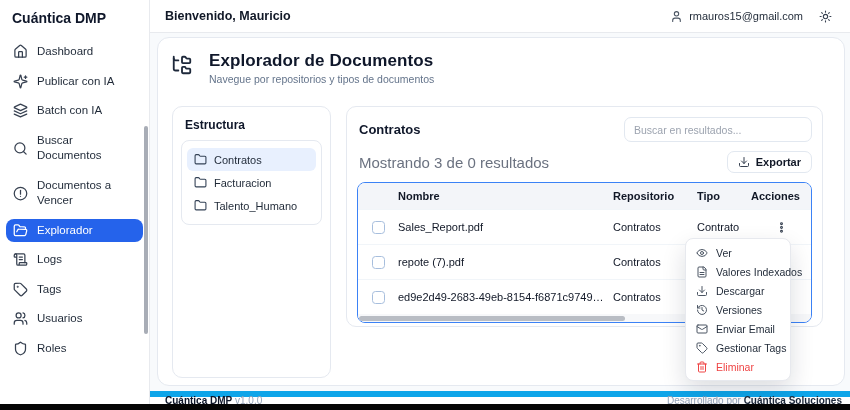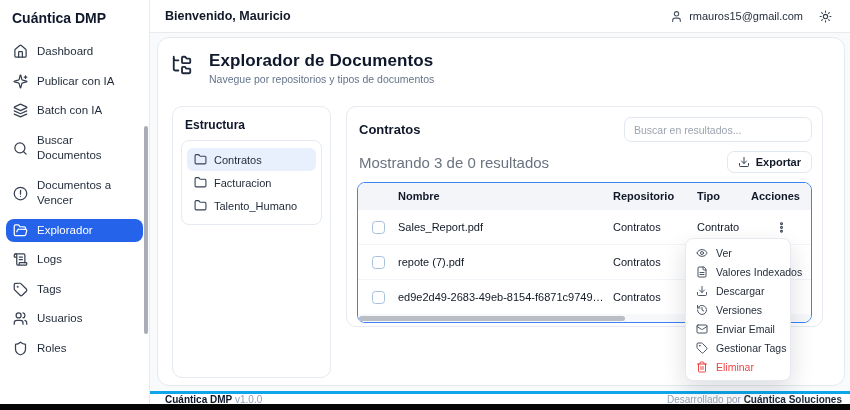--- a/index.html
+++ b/index.html
@@ -85,21 +85,21 @@
   .ctx-menu { position:absolute; left:685px; top:238px; width:106px; background:#fff;
     border:1px solid #e7e9ee; border-radius:8px; box-shadow:0 10px 24px rgba(15,23,42,.14);
     padding:4px 0; z-index:50; }
   .ctx-item { display:flex; align-items:center; gap:8px; padding:3px 10px; font-size:10.5px;
     color:#1f2937; cursor:pointer; height:19px; white-space:nowrap; }
   .ctx-item .cicon { color:#4b5563; flex:0 0 auto; }
   .ctx-item.danger, .ctx-item.danger .cicon { color:#ef4444; }
 
   
   .footer { position:absolute; left:150px; top:391px; width:700px; height:13px; background:#fff;
-    border-top:3px solid #0ea5e9; display:flex; align-items:center; justify-content:space-between;
+    border-top:6px solid #0ea5e9; display:flex; align-items:center; justify-content:space-between;
     padding:0 8px 0 15px; font-size:10px; }
   .foot-left { color:#94a3b8; } .foot-left b { color:#0f172a; font-weight:700; }
   .foot-right { color:#94a3b8; } .foot-right b { color:#1e293b; font-weight:700; }
   .bottom-bar { position:absolute; left:0; top:404px; width:850px; height:6px; background:#050505; }
 </style>
 </head>
 <body>
 
 <div class="stage">
 

